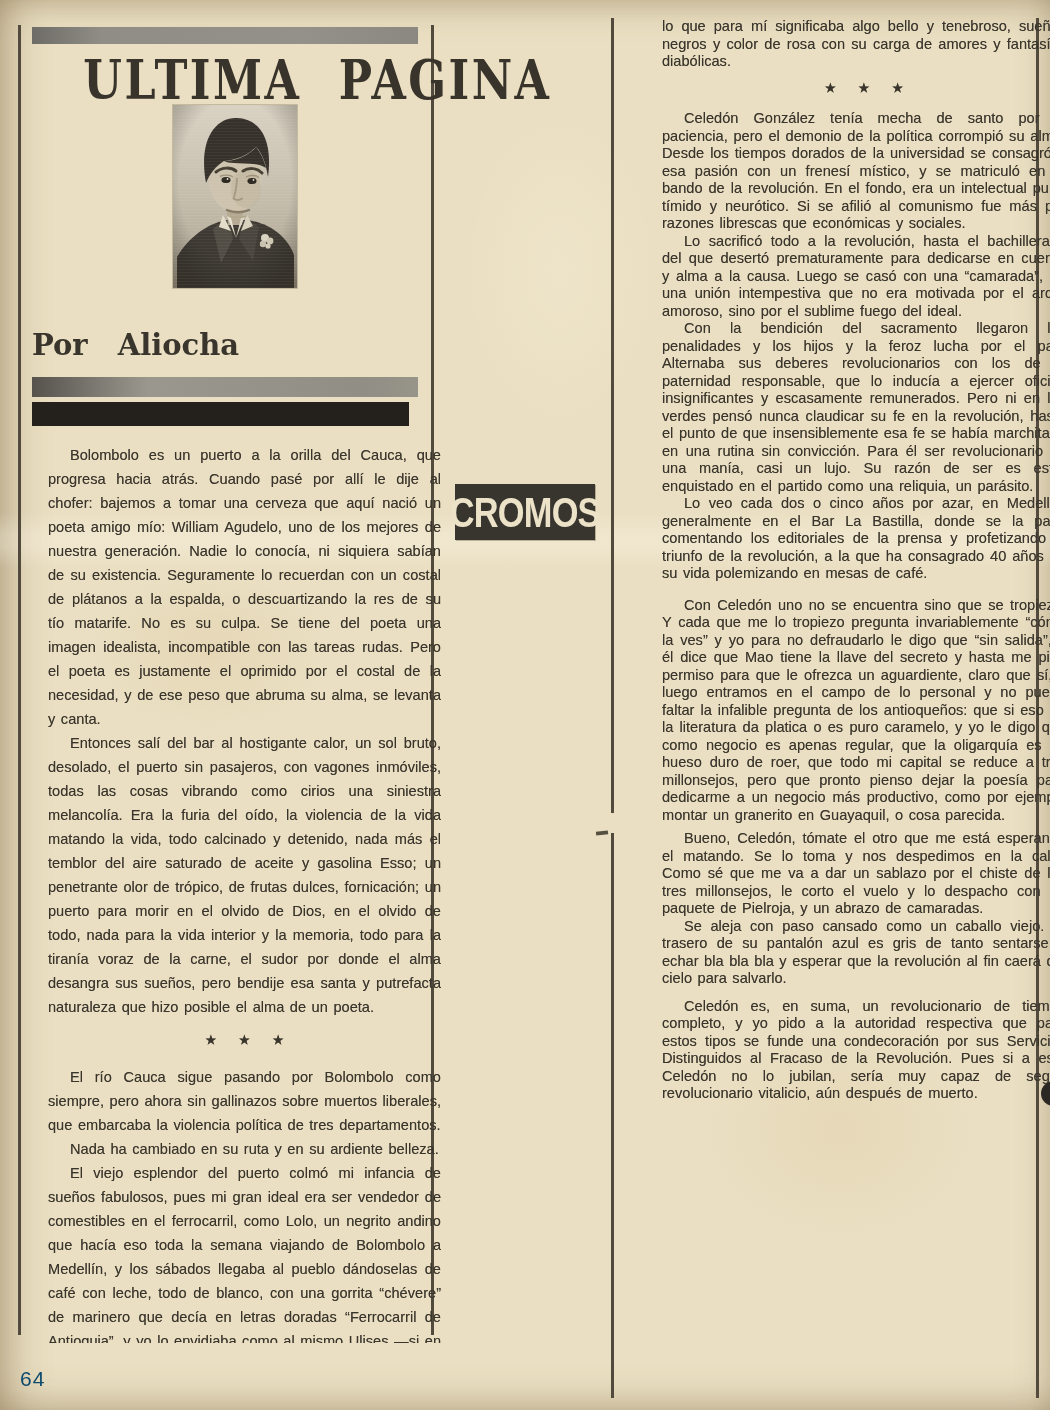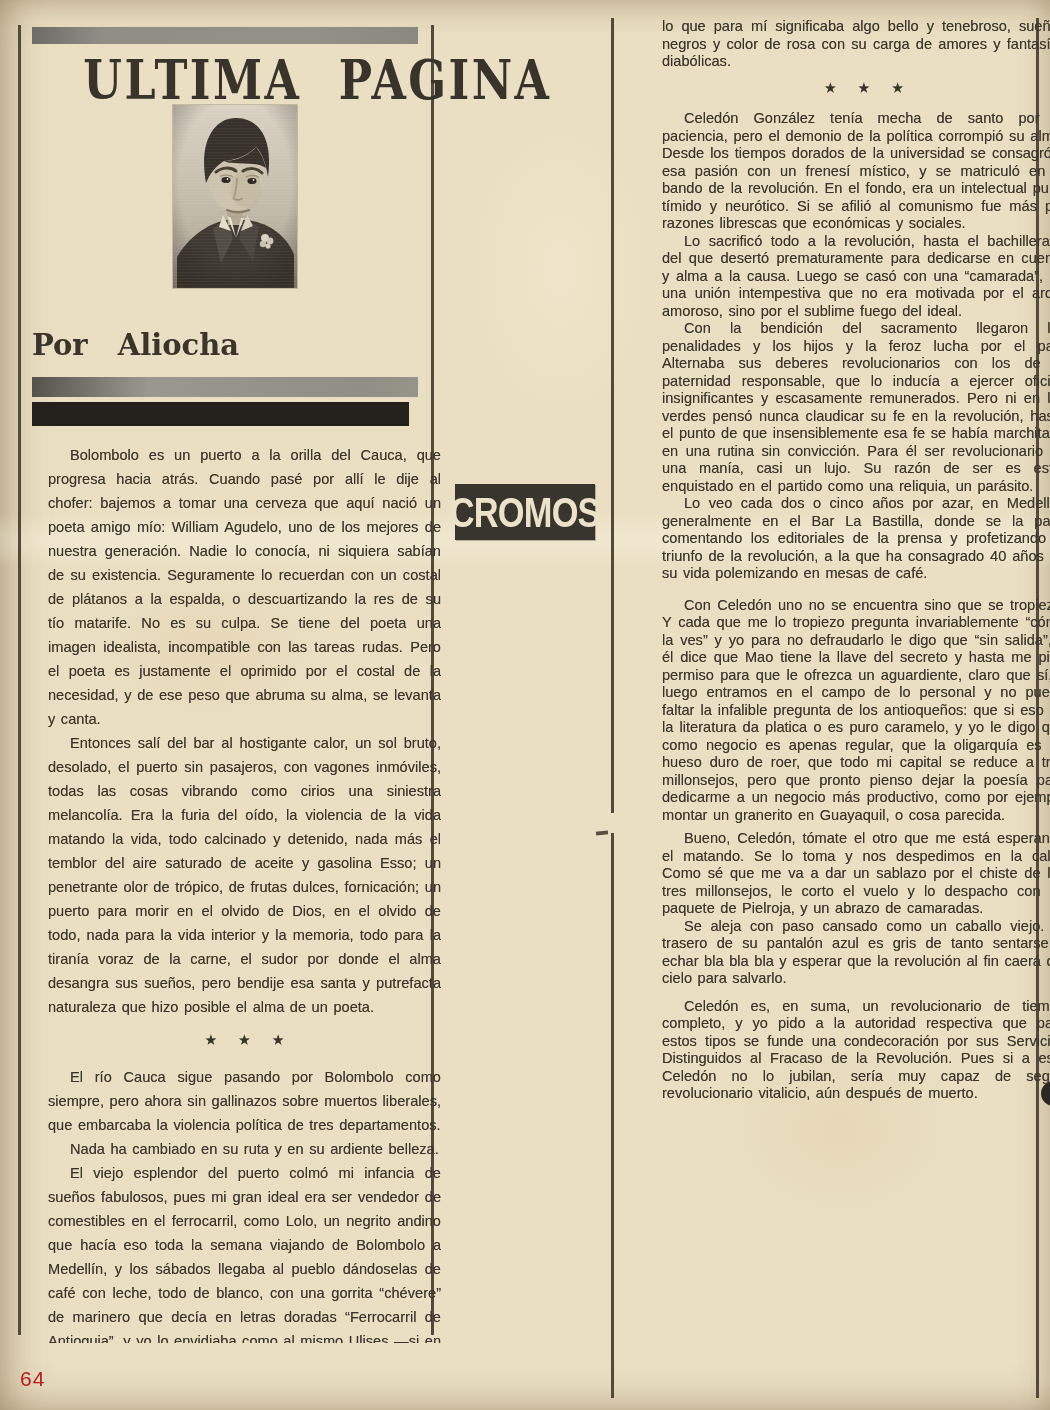--- a/index.html
+++ b/index.html
@@ -74,21 +74,21 @@
 
   
   .logo-box{position:absolute;left:455px;top:453px;width:140px;height:56px;
     background:#38352f;display:flex;align-items:center;justify-content:center;
     box-shadow:1px 1px 0 rgba(60,50,30,.3);margin-top:31px;}
   .logo-box span{font-family:"Liberation Sans",sans-serif;font-weight:700;
     font-size:43px;line-height:1;color:#ece2c8;letter-spacing:-1px;
     display:inline-block;transform:scaleX(.8);}
 
   .page-number{position:absolute;left:20px;top:1367px;font-size:21px;
-    color:#b91c1c;font-weight:400;letter-spacing:1px;}
+    color:#0c4a6e;font-weight:400;letter-spacing:1px;}
 </style>
 </head>
 <body>
 
 <div class="page">
 
   <div class="stain s1"></div>
   <div class="stain s2"></div>
   <div class="stain s3"></div>
   <div class="crease"></div>

